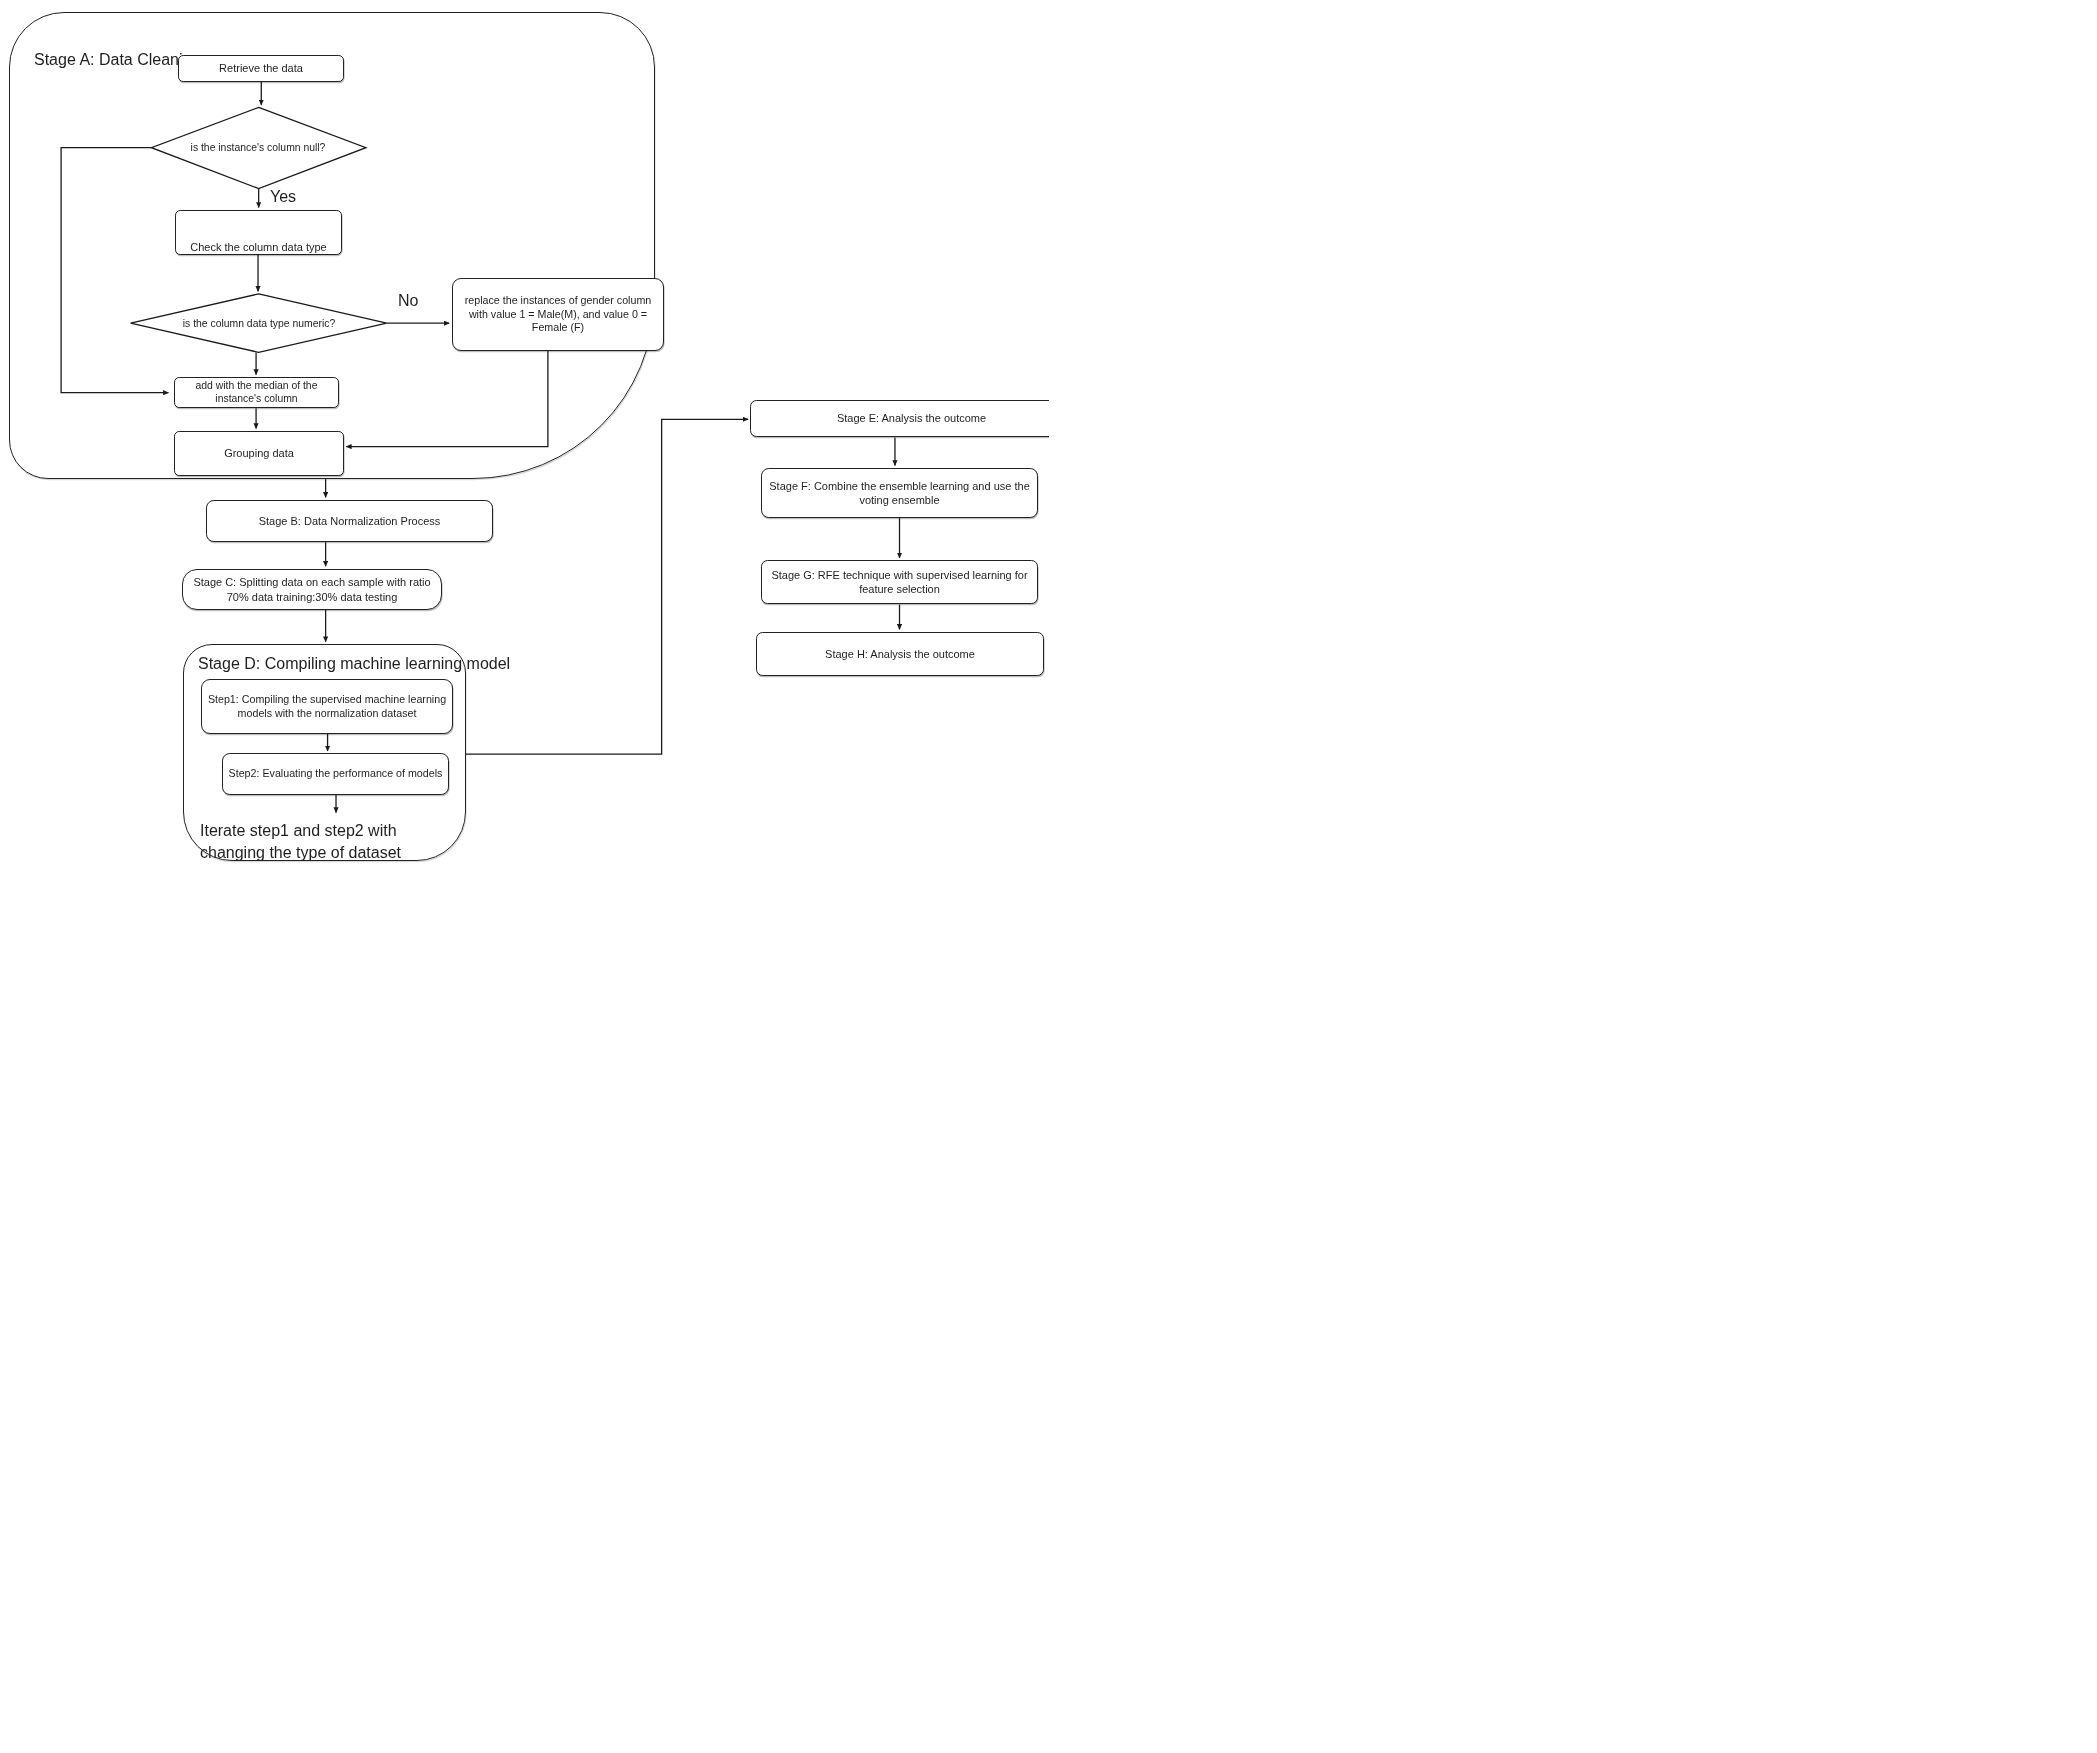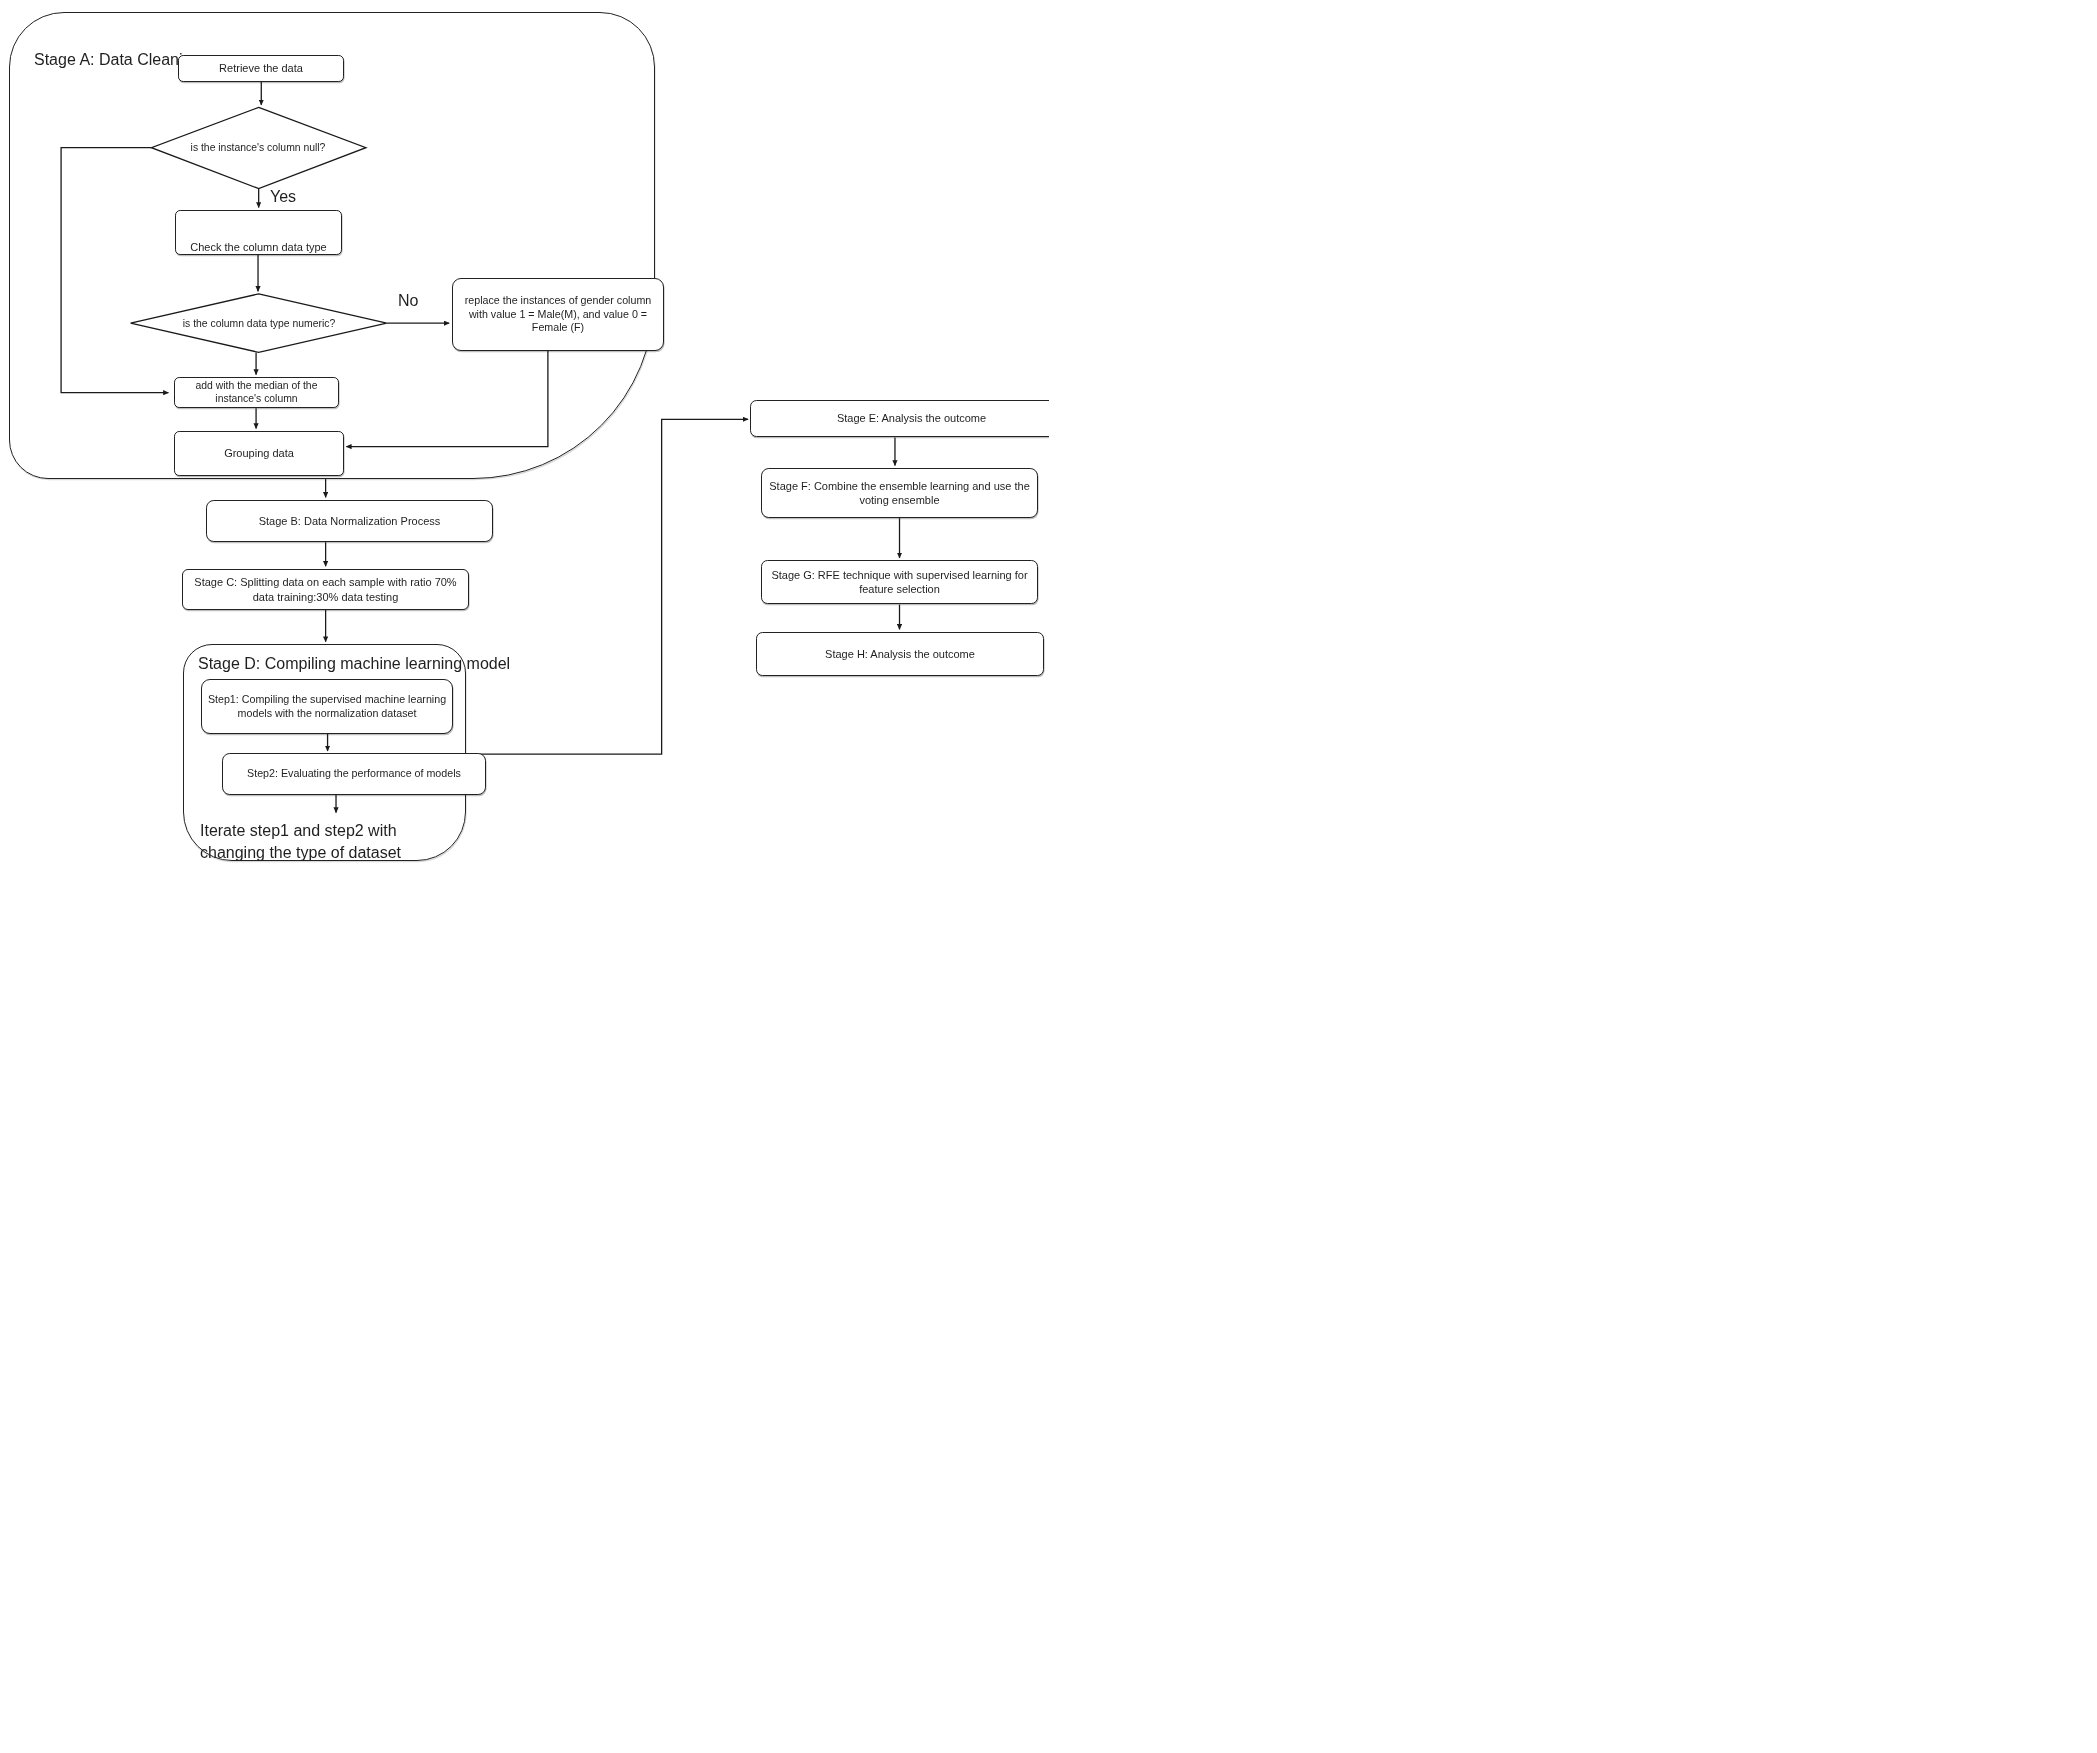--- a/index.html
+++ b/index.html
@@ -139,32 +139,32 @@
   </div>
 
   <div class="node" style="left:174px; top:431px; width:170px; height:45px; border-radius:5.2px;">
     <span>Grouping data</span>
   </div>
 
   <div class="node" style="left:182px; top:500px; width:287px; height:42px; border-radius:7.8px;margin-left:24px;">
     <span>Stage B: Data Normalization Process</span>
   </div>
 
-  <div class="node multiline" style="left:182px; top:569px; width:287px; height:41px; border-radius:6px;">
+  <div class="node multiline" style="left:182px; top:569px; width:260px; height:41px; border-radius:15px;">
     <span>Stage C: Splitting data on each sample with ratio 70% data training:30% data testing</span>
   </div>
 
   <div class="container" style="left:183px; top:644px; width:283px; height:217px; border-radius:29px 29px 49px 49px;"></div>
   <div class="freelabel" style="left:198px; top:655px;">Stage D: Compiling machine learning model</div>
 
   <div class="node multiline" style="left:201px; top:679px; width:252px; height:55px; border-radius:9px; font-size:10.7px;">
     <span>Step1: Compiling the supervised machine learning models with the normalization dataset</span>
   </div>
 
-  <div class="node multiline" style="left:222px; top:753px; width:264px; height:42px; border-radius:7.8px; font-size:10.7px;">
+  <div class="node multiline" style="left:222px; top:753px; width:227px; height:42px; border-radius:7.8px; font-size:10.7px;">
     <span>Step2: Evaluating the performance of models</span>
   </div>
 
   <div class="freelabel multiline" style="left:200px; top:820px; width:234px; white-space:normal; line-height:1.4; text-align:left;">Iterate step1 and step2 with changing the type of dataset</div>
 
   <div class="node" style="left:750px; top:400px; width:323px; height:37px; border-radius:6.5px;">
     <span>Stage E: Analysis the outcome</span>
   </div>
 
   <div class="node multiline" style="left:761px; top:468px; width:277px; height:50px; border-radius:7.8px;">

